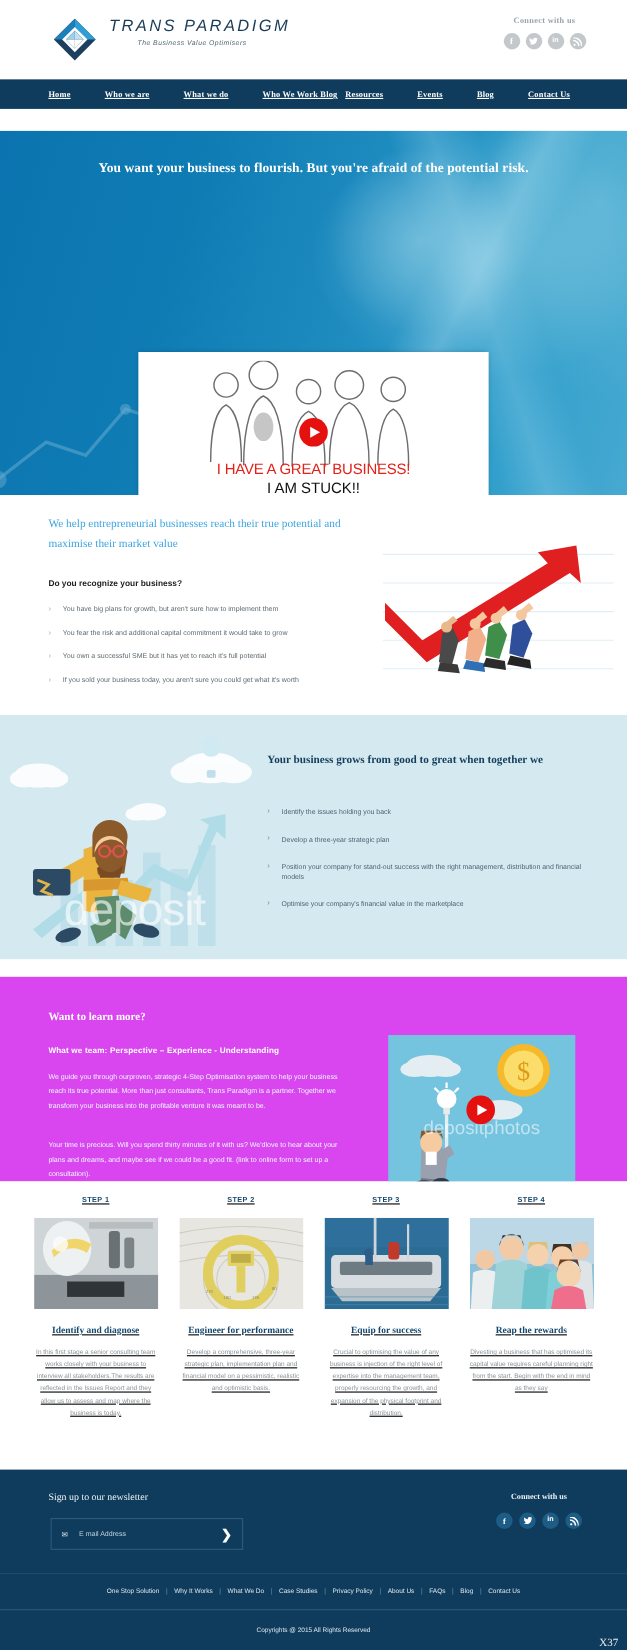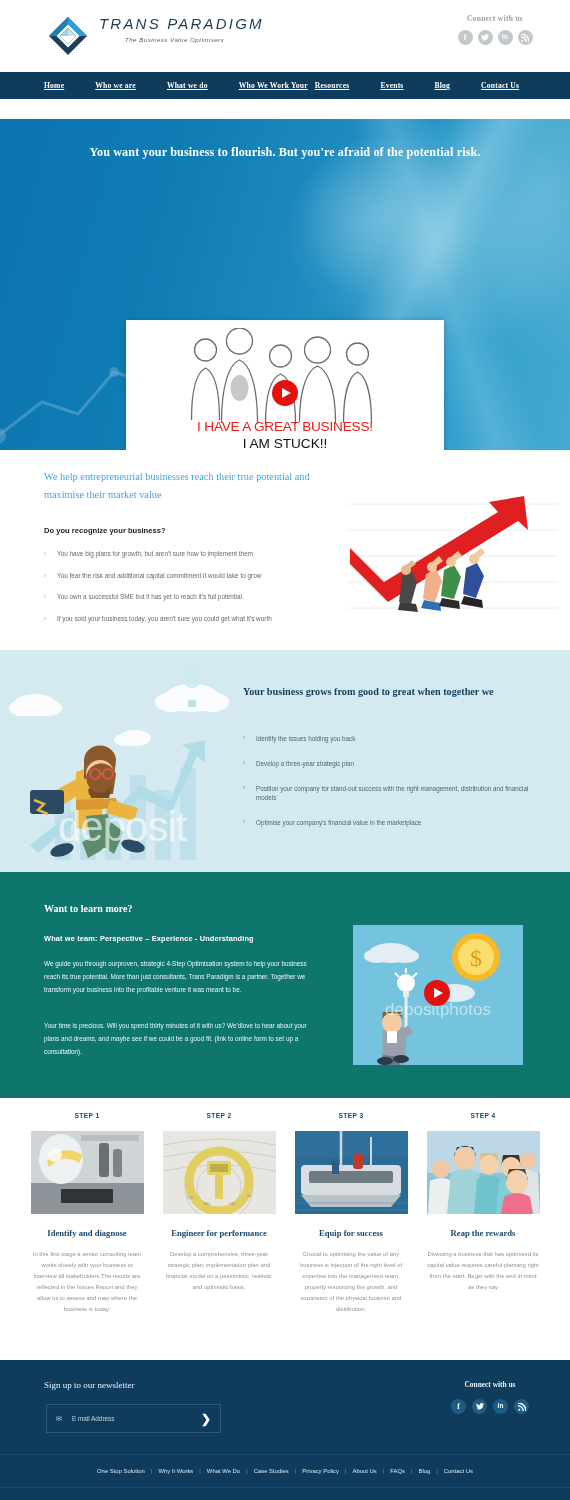--- a/index.html
+++ b/index.html
@@ -132,38 +132,38 @@
   }
   .s3-bullets { position:absolute; left: 243px; top: 84px; width: 305px;}
   .s3-bullets .bullet { margin-bottom: 15px; }
   .s3-bullets .bl-chev { color:#6f8e9e; }
   .s3-bullets .bl-txt { color:#4d6472; font-size:6.3px; line-height: 1.55;}
   .s3-art { position:absolute; left: 0; top: 0; width: 235px; height: 222px;}
   .wm { position:absolute; font-family:"Liberation Sans",sans-serif; color: rgba(255,255,255,.62);
         font-size: 42px; letter-spacing:-1px; pointer-events:none;}
 
   
-  .sec-blue { position:relative; height: 226px; background:#0f766e; }
+  .sec-blue { position:relative; height: 186px; background:#d946ef;margin-top:16px; }
   .s4-h1 {
     position:absolute; left:44px; top: 31px;
     font-family:"Liberation Serif", serif; font-weight:bold; font-size: 10px; color:#fff;
   }
   .s4-h2 {
     position:absolute; left:44px; top: 62px;
     font-family:"Liberation Sans", sans-serif; font-weight:bold; font-size: 7.4px; color:#fff; letter-spacing:.15px;
   }
   .s4-p1 { position:absolute; left:44px; top: 86px; width: 275px;
     font-family:"Liberation Sans", sans-serif; font-size: 6.4px; color:#eaf7fd; line-height: 2.0; }
   .s4-p2 { position:absolute; left:44px; top: 148px; width: 275px;
     font-family:"Liberation Sans", sans-serif; font-size: 6.4px; color:#eaf7fd; line-height: 2.0; }
   .s4-video { position:absolute; left: 353px; top: 53px; width: 170px; height: 140px; background:#72bfdc; overflow:hidden;}
 
   
   .sec-steps { position:relative; height: 262px; background:#ffffff; padding-top: 14px; }
-  .steps-row { display:flex; justify-content:center; gap: 19px; }
+  .steps-row { display:flex; justify-content:center; gap: 19px; text-decoration: underline; }
   .step { width: 113px; }
   .step-label { text-align:center; font-family:"Liberation Sans", sans-serif; font-size: 6.6px; font-weight:bold; color:#14486e; letter-spacing:.4px;}
   .step-img { margin-top: 12px; width: 113px; height: 83px; overflow:hidden; position:relative;}
   .step-title { margin-top: 14px; text-align:center; font-family:"Liberation Serif", serif; font-weight:bold; font-size: 8.6px; color:#14486e;}
   .step-desc { margin-top: 11px; text-align:center; font-family:"Liberation Sans", sans-serif; font-size: 5.9px; color:#8a9399; line-height: 1.85;}
 
   
   .footer-main { position:relative; height: 94px; background:#0f3c5c; }
   .fm-title { position:absolute; left: 44px; top: 20px; font-family:"Liberation Serif", serif; font-size: 9px; color:#eaf2f7;}
   .news-box {
@@ -244,21 +244,21 @@
         </div>
       </div>
     </div>
   </div>
 
   <div class="nav">
     <div class="nav-inner">
       <div class="nav-item">Home</div>
       <div class="nav-item">Who we are</div>
       <div class="nav-item">What we do</div>
-      <div class="nav-item">Who We Work Your</div>
+      <div class="nav-item">Who We Work Blog</div>
       <div class="nav-item tight">Resources</div>
       <div class="nav-item">Events</div>
       <div class="nav-item">Blog</div>
       <div class="nav-item">Contact Us</div>
     </div>
   </div>
 
   <div class="hero">
     <div class="hero-shirt"></div>
     <svg class="hero-graph" viewBox="0 0 210 140">

